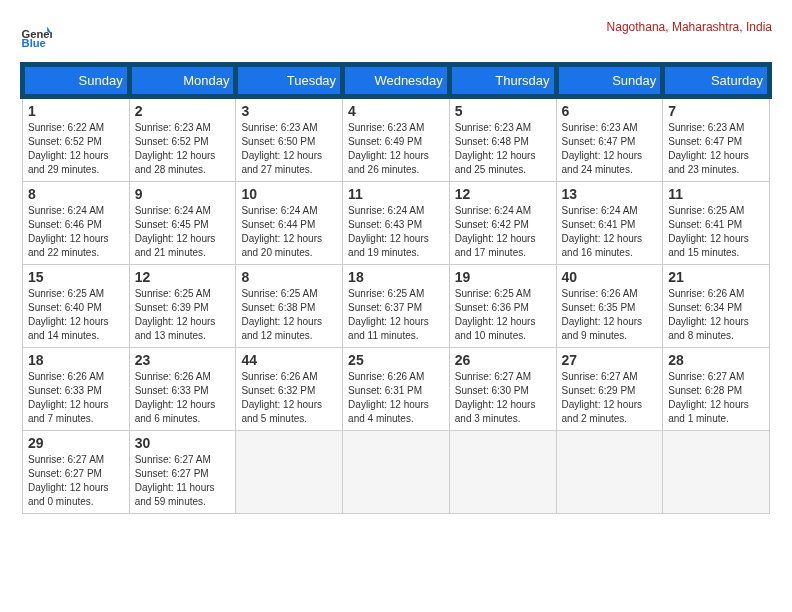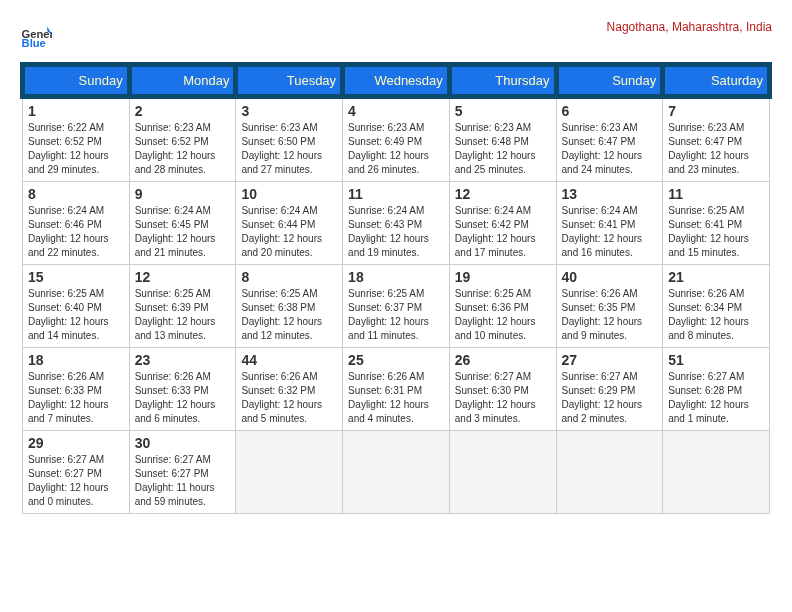--- a/index.html
+++ b/index.html
@@ -212,21 +212,21 @@
         </td>
         <td>
           <div class="day-num">26</div>
           <div class="day-info">Sunrise: 6:27 AM<br>Sunset: 6:30 PM<br>Daylight: 12 hours and 3 minutes.</div>
         </td>
         <td>
           <div class="day-num">27</div>
           <div class="day-info">Sunrise: 6:27 AM<br>Sunset: 6:29 PM<br>Daylight: 12 hours and 2 minutes.</div>
         </td>
         <td>
-          <div class="day-num">51</div>
+          <div class="day-num">28</div>
           <div class="day-info">Sunrise: 6:27 AM<br>Sunset: 6:28 PM<br>Daylight: 12 hours and 1 minute.</div>
         </td>
       </tr>
       <tr>
         <td>
           <div class="day-num">29</div>
           <div class="day-info">Sunrise: 6:27 AM<br>Sunset: 6:27 PM<br>Daylight: 12 hours and 0 minutes.</div>
         </td>
         <td>
           <div class="day-num">30</div>

